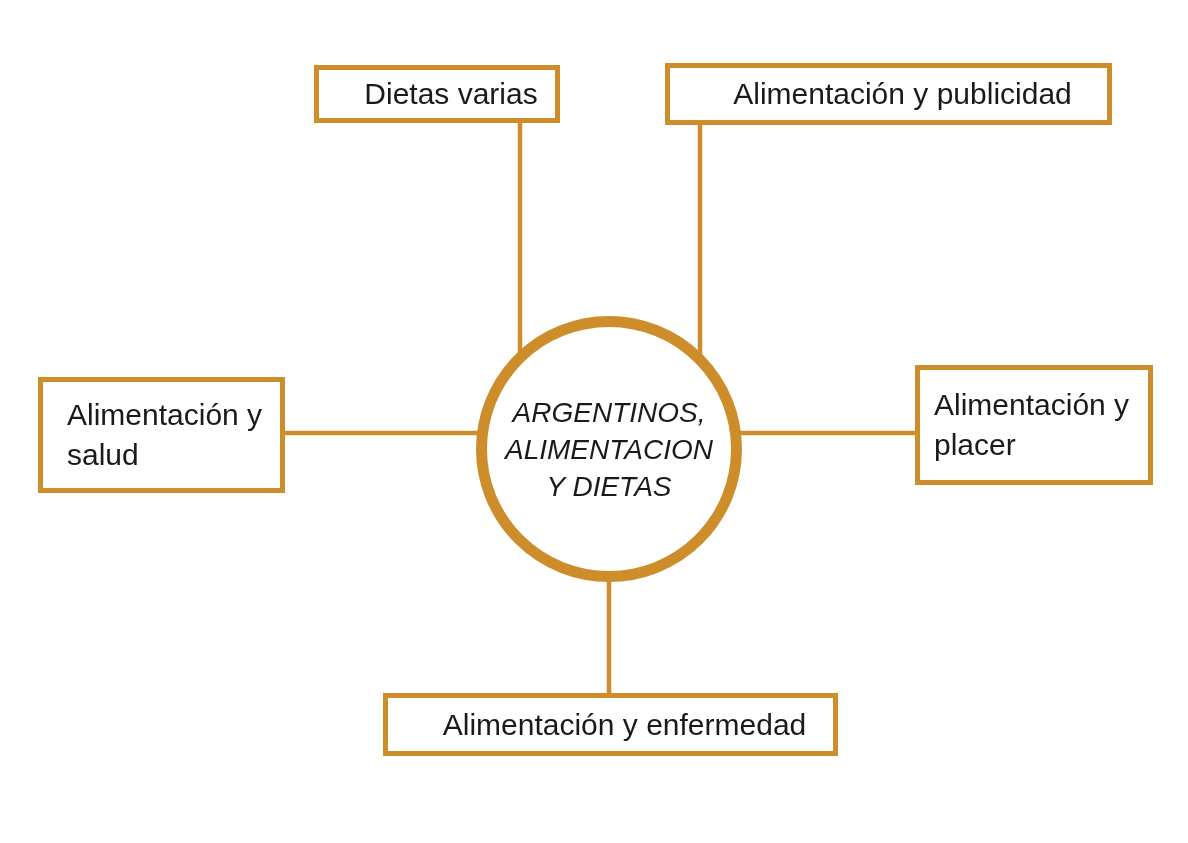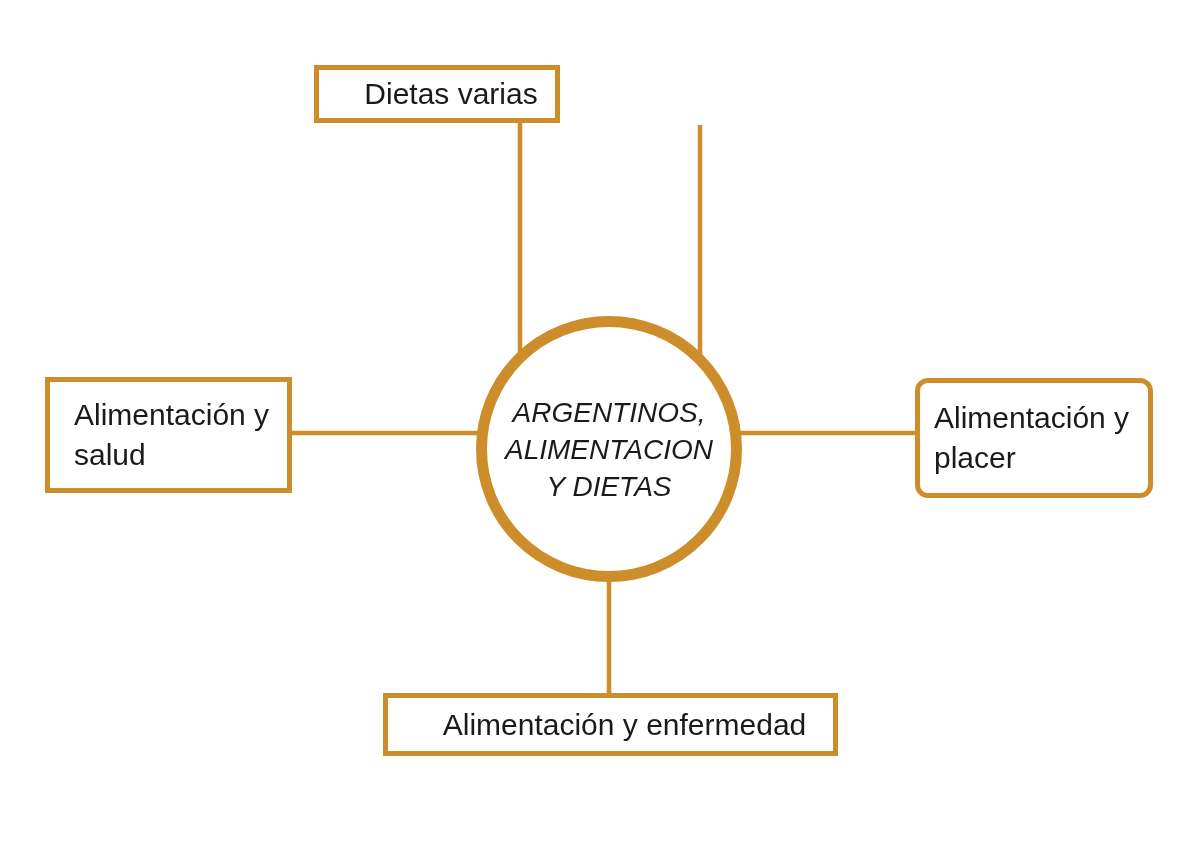--- a/index.html
+++ b/index.html
@@ -40,22 +40,22 @@
     align-items: center;
     padding-left: 28px;
   }
   .node.centered {
     justify-content: center;
     text-align: center;
     white-space: nowrap;
   }
   .node-dietas-varias        { left: 314px; top: 65px;  width: 246px; height: 58px;  }
   .node-alim-publicidad      { left: 665px; top: 63px;  width: 447px; height: 62px;  }
-  .node-alim-salud           { left: 45px;  top: 377px; width: 247px; height: 116px; padding-left: 24px; padding-right: 8px; text-align: left; }
-  .node-alim-placer          { left: 915px; top: 378px; width: 238px; height: 120px; padding-left: 14px; padding-right: 6px; text-align: left; border-radius: 13px; }
+  .node-alim-salud           { left: 38px;  top: 377px; width: 247px; height: 116px; padding-left: 24px; padding-right: 8px; text-align: left; }
+  .node-alim-placer          { left: 915px; top: 365px; width: 238px; height: 120px; padding-left: 14px; padding-right: 6px; text-align: left; }
   .node-alim-enfermedad      { left: 383px; top: 693px; width: 455px; height: 63px;  }
   .center-circle {
     position: absolute;
     left: 476px;
     top: 316px;
     width: 266px;
     height: 266px;
     background: var(--bg);
     border: 11px solid var(--accent);
     border-radius: 50%;
@@ -83,20 +83,23 @@
     <line x1="700" y1="125" x2="700" y2="433"></line>
     <line x1="276" y1="433" x2="609" y2="433"></line>
     <line x1="609" y1="433" x2="915" y2="433"></line>
     <line x1="609" y1="433" x2="609" y2="717"></line>
   </svg>
 
   <div class="node centered node-dietas-varias">
     <span>Dietas varias</span>
   </div>
 
+  <div class="node centered node-alim-publicidad">
+    <span>Alimentación y publicidad</span>
+  </div>
 
   <div class="node node-alim-salud">
     <span>Alimentación y salud</span>
   </div>
 
   <div class="node node-alim-placer">
     <span>Alimentación y placer</span>
   </div>
 
   <div class="node centered node-alim-enfermedad">

